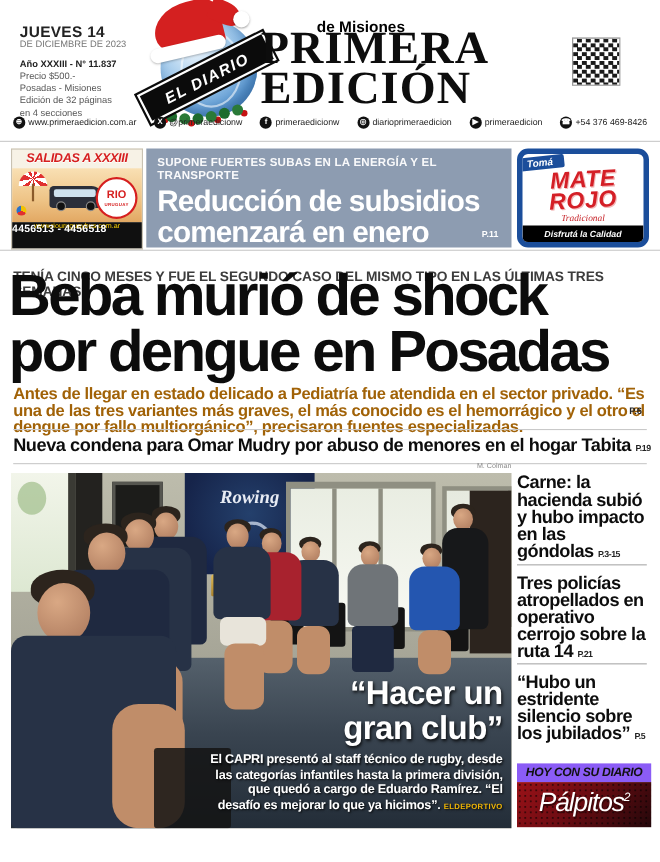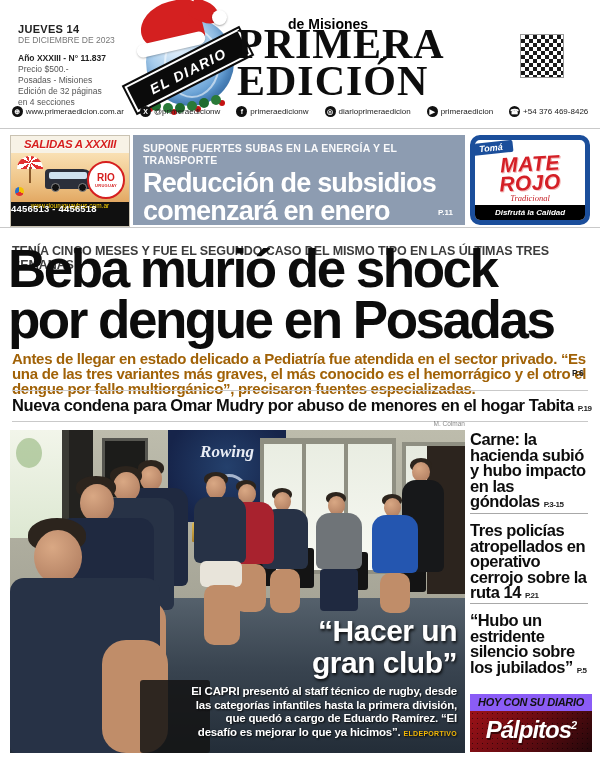--- a/index.html
+++ b/index.html
@@ -2,21 +2,21 @@
 <html><head>
 <meta charset="utf-8">
 <style>
   html,body{margin:0;padding:0;background:#fff;}
   .page{position:relative;width:600px;height:784px;background:#fff;overflow:hidden;
         font-family:"Liberation Sans",sans-serif;color:#111;}
   .abs{position:absolute;}
 
   
   .dateblock{left:18px;top:24px;font-size:8.5px;color:#555;line-height:11px;}
-  .dateblock .d1{font-size:11px;font-weight:bold;color:#222;letter-spacing:.3px;}
+  .dateblock .d1{font-size:14px;font-weight:bold;color:#222;letter-spacing:.3px;}
   .dateblock .d2{font-size:8.5px;color:#777;margin-bottom:7px;}
   .dateblock b{color:#222;}
   .globe{left:146px;top:18px;width:88px;height:88px;border-radius:50%;
          background:radial-gradient(circle at 35% 30%,#eef6fd 0%,#a8cdec 35%,#5e9bd4 70%,#3c77b5 100%);
          box-shadow:inset -4px -6px 10px rgba(20,60,110,.35);}
   .globe:after{content:"";position:absolute;left:18px;top:10px;width:52px;height:66px;border-radius:50%;
          border:2px solid rgba(255,255,255,.55);}
   .hat-body{left:140px;top:2px;width:62px;height:46px;background:#d42020;border-radius:75% 40% 20% 60%;transform:rotate(-14deg);}
   .hat-tip{left:190px;top:2px;width:30px;height:20px;background:#d42020;border-radius:0 90% 70% 20%;transform:rotate(24deg);}
   .hat-pom{left:212px;top:10px;width:15px;height:15px;background:#fff;border-radius:50%;box-shadow:0 1px 2px rgba(0,0,0,.35);}
@@ -129,21 +129,21 @@
   
   .side-h{position:absolute;left:470px;width:124px;font-size:16.5px;font-weight:bold;color:#0d0d0d;
           line-height:15.5px;letter-spacing:-.45px;}
   .sdiv{position:absolute;left:470px;width:118px;border-top:1.5px solid #a8a8a8;}
   .palp-band{left:470px;top:694px;width:122px;height:17px;background:#8b5cf6;color:#111;text-align:center;
           font-weight:bold;font-style:italic;font-size:11px;line-height:17px;letter-spacing:-.3px;}
   .palp-box{left:470px;top:711px;width:122px;height:41px;background:linear-gradient(135deg,#9c1218 0%,#6d0c12 45%,#23070a 100%);
           overflow:hidden;}
   .palp-box:before{content:"";position:absolute;inset:0;
           background-image:radial-gradient(rgba(0,0,0,.55) 22%,transparent 24%);background-size:5px 5px;}
-  .palp-txt{position:absolute;left:0;top:5px;width:100%;text-align:center;color:#fff;font-weight:bold;font-style:italic;
+  .palp-txt{position:absolute;left:0;top:5px;width:100%;text-align:center;color:#fff;font-weight:normal;font-style:italic;
           font-size:24px;letter-spacing:-1px;text-shadow:1px 2px 0 #3a0608;}
   .palp-txt sup{font-size:11px;}
 </style>
 </head>
 <body>
 
 <div class="page">
 
   <header>
     <div class="abs dateblock">

